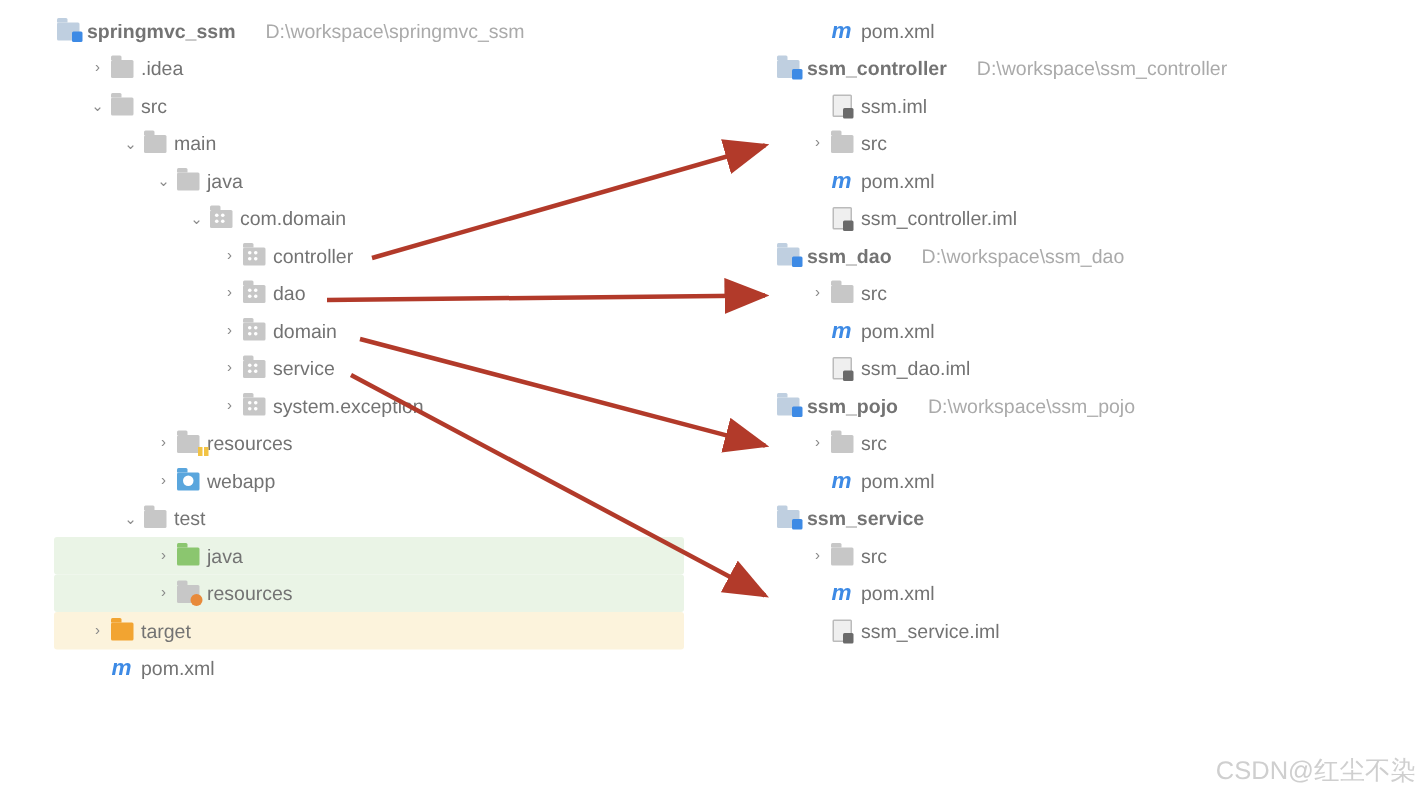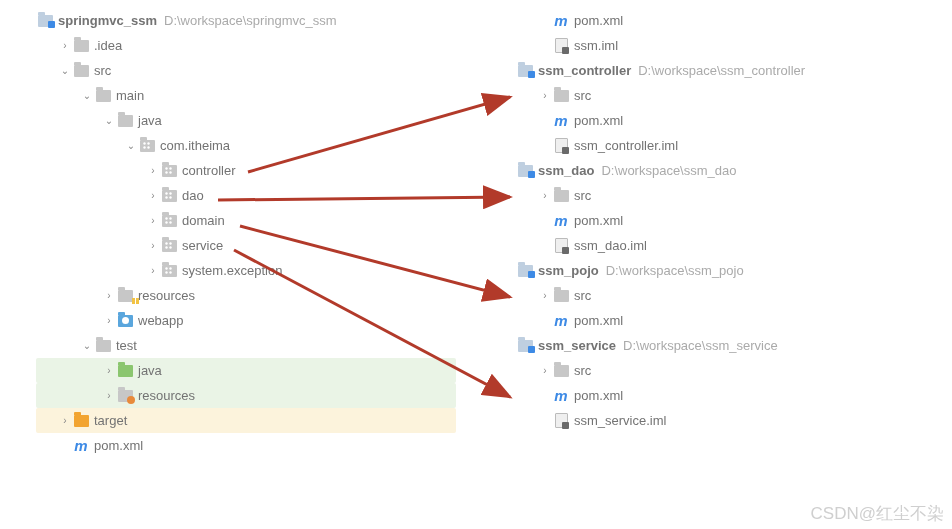--- a/index.html
+++ b/index.html
@@ -71,21 +71,21 @@
   .folder-res-t::after { content:""; position:absolute; right:-2px; bottom:-2px; width:8px; height:8px; border-radius:50%; background:#e88a3b; }
   .folder-target { background:#f2a431; width:15px; height:12px; border-radius:1px; position:relative; }
   .folder-target::before { content:""; position:absolute; top:-3px; left:0; width:7px; height:3px; background:#f2a431; border-radius:1px 1px 0 0; }
 
   .file-m { font-family: Arial; font-weight:700; font-style:italic; color:#3d8ae5; font-size:15px; }
   .file-iml { width:13px; height:15px; background:#efefef; border:1px solid #bbb; border-radius:1px; position:relative; }
   .file-iml::after { content:""; position:absolute; right:-2px; bottom:-2px; width:7px; height:7px; background:#6a6a6a; border-radius:1px; }
 
   .label { color:#737373; }
   .label.bold { font-weight:700; }
-  .path { color:#aaa; margin-left:7px; }
+  .path { color:#aaa; margin-left:20px; }
 
   .watermark {
     position:absolute; right:8px; bottom:4px; color:#cfcfcf; font-size:17px;
   }
 
   svg.arrows { position:absolute; top:0; left:0; pointer-events:none; }
 </style>
 </head>
 <body>
 
@@ -134,21 +134,21 @@
   </div>
   <div class="row">
     <span class="indent"></span>
       <span class="indent"></span>
       <span class="indent"></span>
       <span class="indent"></span>
     <span class="arrow">⌄</span>
     <span class="icon">
         <span class="folder-pkg"></span>
       </span>
-    <span class="label">com.itheima</span>
+    <span class="label">com.domain</span>
   </div>
   <div class="row">
     <span class="indent"></span>
       <span class="indent"></span>
       <span class="indent"></span>
       <span class="indent"></span>
       <span class="indent"></span>
     <span class="arrow">›</span>
     <span class="icon">
         <span class="folder-pkg"></span>
@@ -270,35 +270,35 @@
 
 <div class="pane right">
 
   <div class="row">
       <span class="indent"></span>
       <span class="arrow blank">›</span>
       <span class="icon file-m">m</span>
       <span class="label">pom.xml</span>
     </div>
   <div class="row">
-      <span class="indent"></span>
-      <span class="arrow blank">›</span>
-      <span class="icon">
-        <span class="file-iml"></span>
-      </span>
-      <span class="label">ssm.iml</span>
-    </div>
-
-  <div class="row">
     <span class="icon">
         <span class="folder-module"></span>
       </span>
     <span class="label bold">ssm_controller</span>
     <span class="path">D:\workspace\ssm_controller</span>
   </div>
+
+  <div class="row">
+      <span class="indent"></span>
+      <span class="arrow blank">›</span>
+      <span class="icon">
+        <span class="file-iml"></span>
+      </span>
+      <span class="label">ssm.iml</span>
+    </div>
   <div class="row">
       <span class="indent"></span>
       <span class="arrow">›</span>
       <span class="icon">
         <span class="folder-grey"></span>
       </span>
       <span class="label">src</span>
     </div>
   <div class="row">
       <span class="indent"></span>
@@ -365,21 +365,20 @@
       <span class="arrow blank">›</span>
       <span class="icon file-m">m</span>
       <span class="label">pom.xml</span>
     </div>
 
   <div class="row">
     <span class="icon">
         <span class="folder-module"></span>
       </span>
     <span class="label bold">ssm_service</span>
-    <span class="path">D:\workspace\ssm_service</span>
   </div>
   <div class="row">
       <span class="indent"></span>
       <span class="arrow">›</span>
       <span class="icon">
         <span class="folder-grey"></span>
       </span>
       <span class="label">src</span>
     </div>
   <div class="row">

